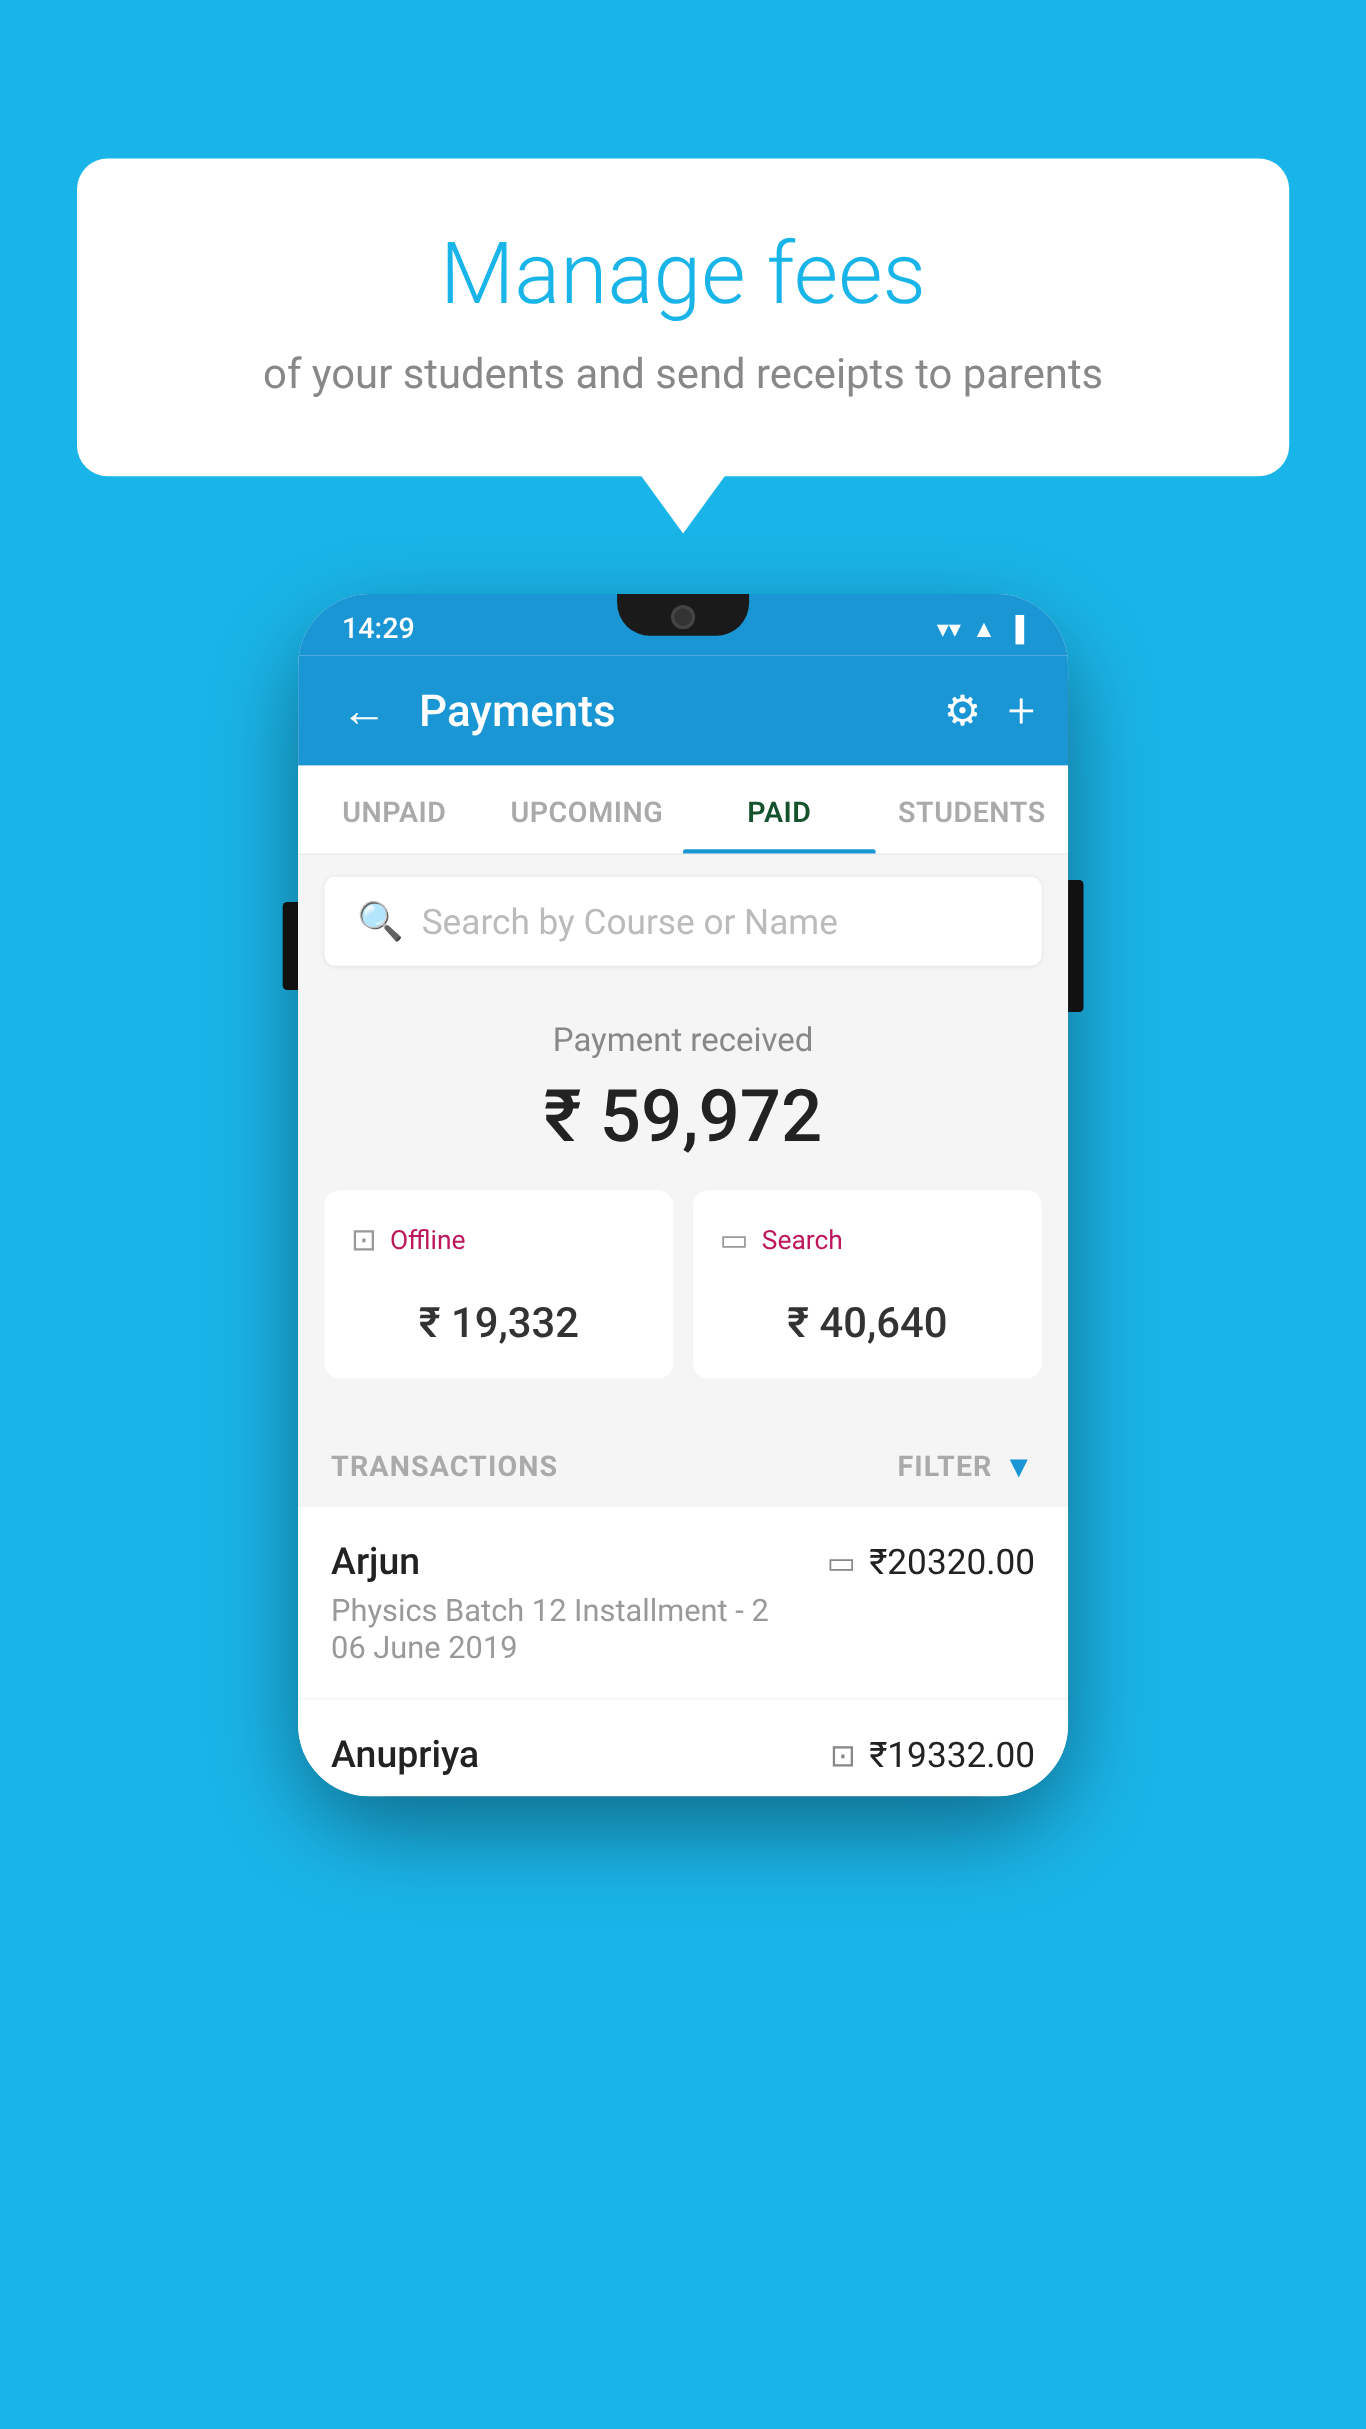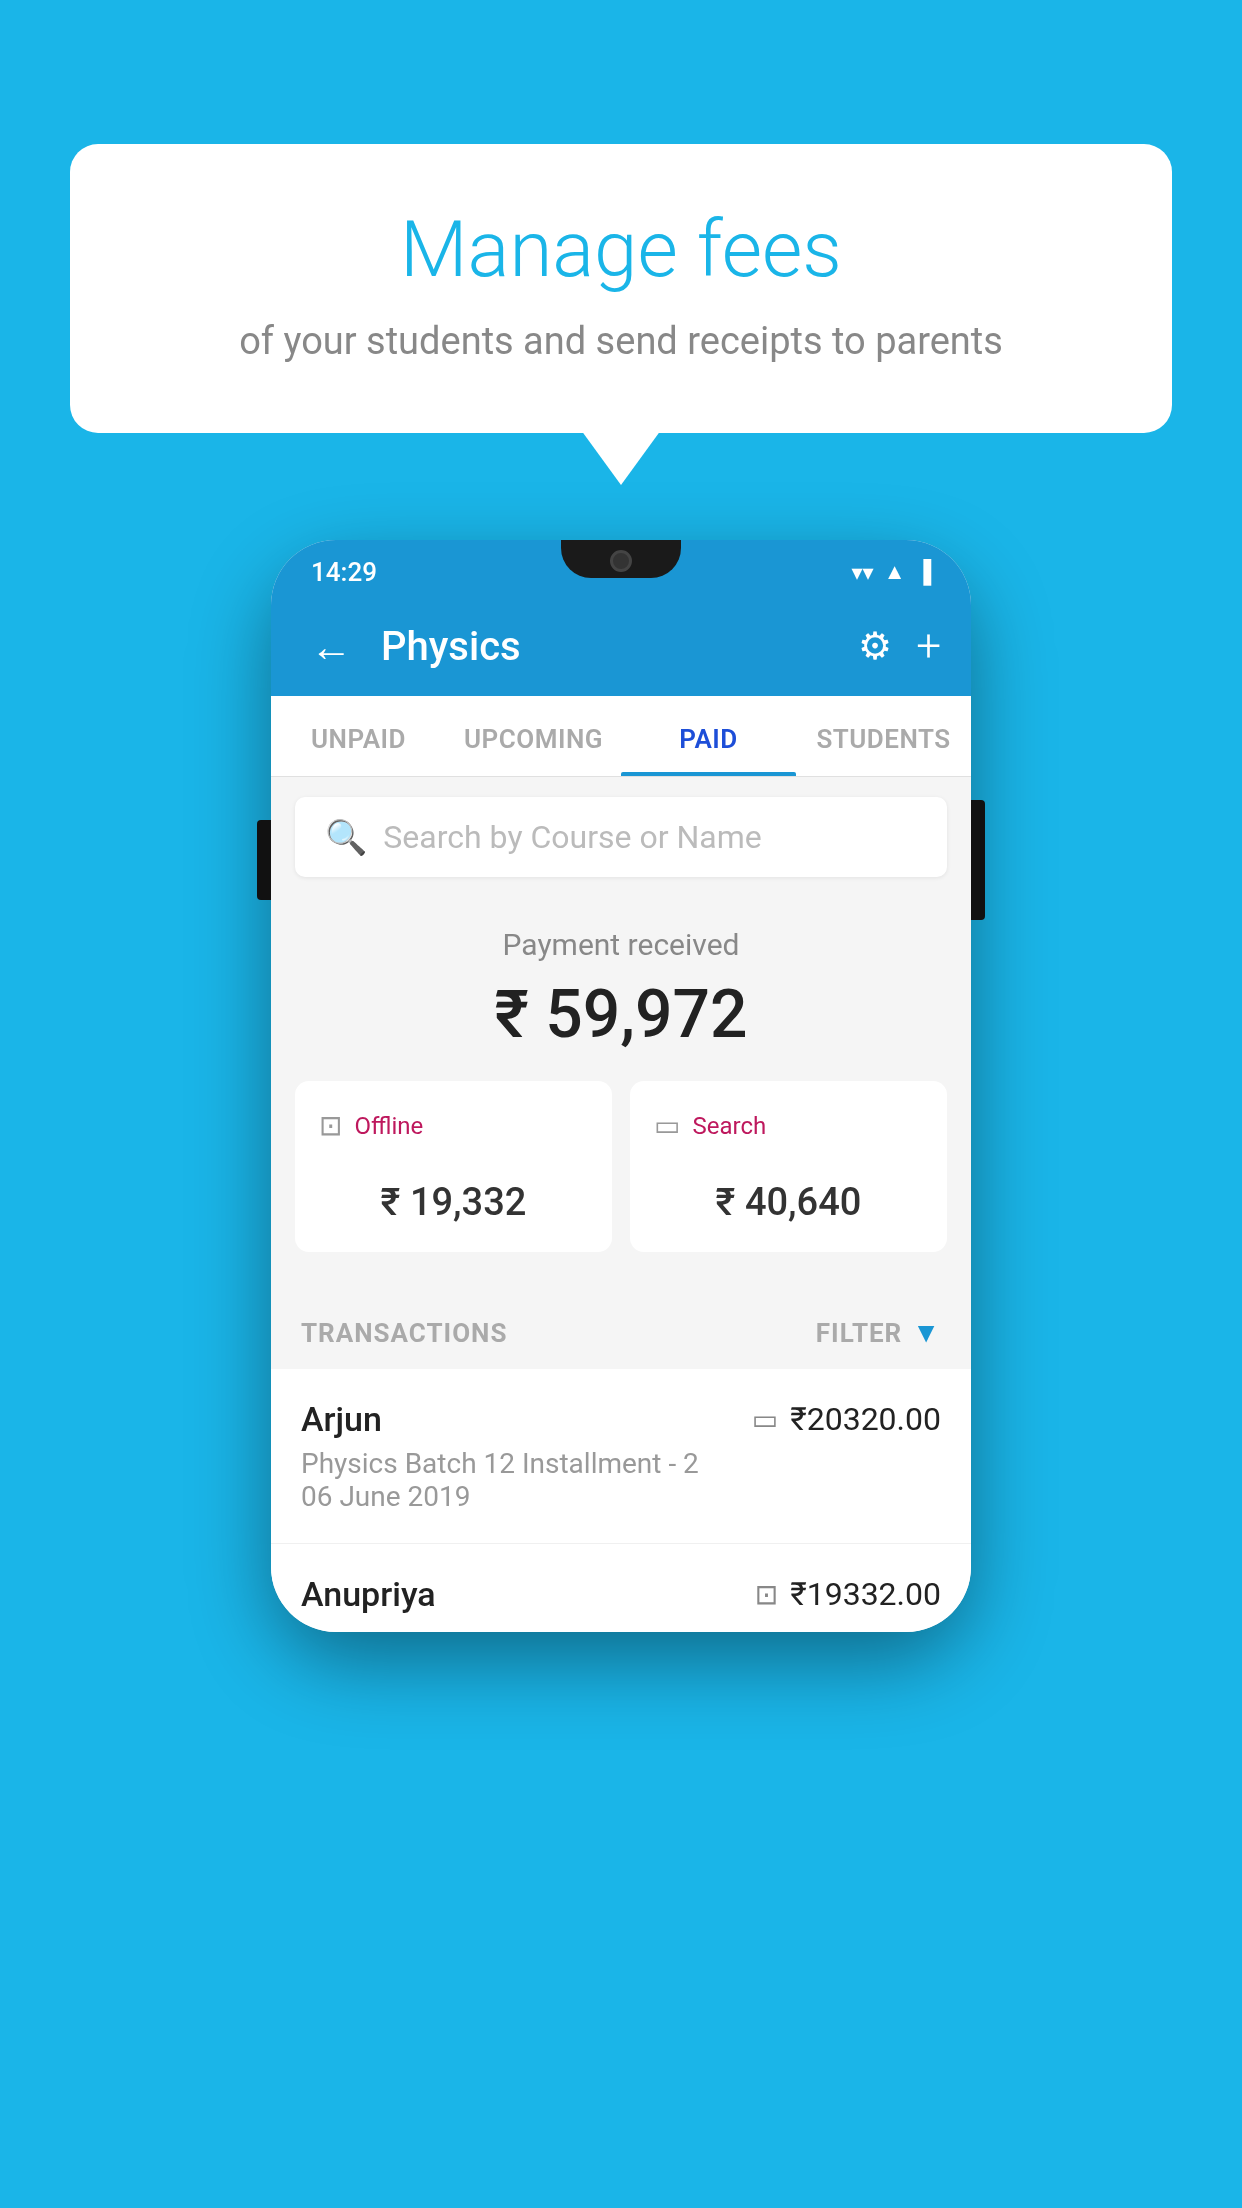--- a/index.html
+++ b/index.html
@@ -210,21 +210,21 @@
       padding: 28px 10px 22px;
       font-size: 26px;
       font-weight: 600;
       color: #aaa;
       letter-spacing: 0.5px;
       cursor: pointer;
       position: relative;
     }
 
     .tab.active {
-      color: #1d4ed8;
+      color: #14532d;
     }
 
     .tab.active::after {
       content: '';
       position: absolute;
       bottom: 0;
       left: 0;
       right: 0;
       height: 4px;
       background: #1a96d4;
@@ -433,21 +433,21 @@
             <span style="color:white;font-size:22px;">▾▾</span>
             <span style="color:white;font-size:22px;">▲</span>
             <span style="color:white;font-size:22px;">▐</span>
           </div>
         </div>
 
         <div class="app-bar">
           <div class="back-btn">
             <span>←</span>
           </div>
-          <div class="app-title">Physics</div>
+          <div class="app-title">Payments</div>
           <div class="app-bar-actions">
             <div class="gear-btn">
               <span>⚙</span>
             </div>
             <div class="plus-btn">
               <span>+</span>
             </div>
           </div>
         </div>
 

